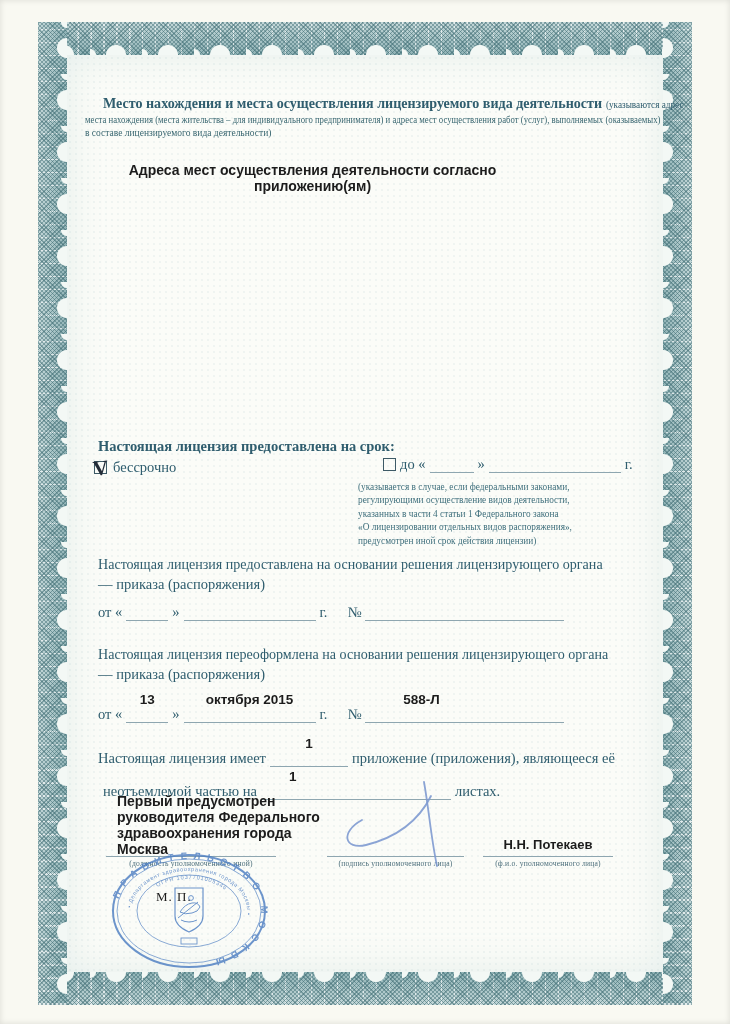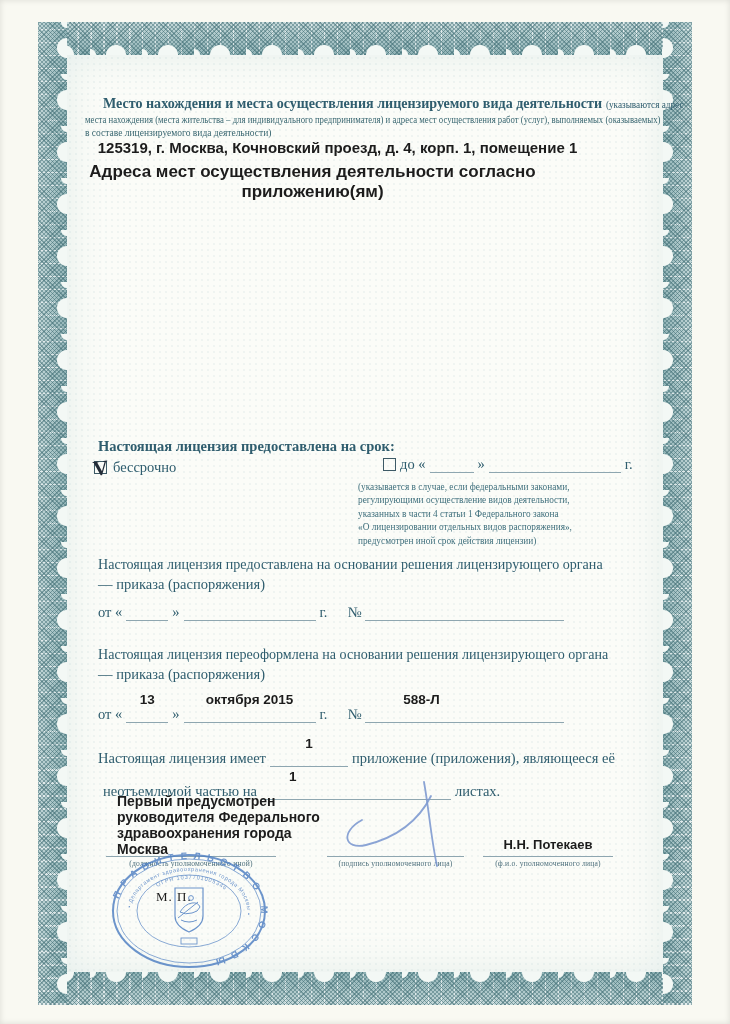--- a/index.html
+++ b/index.html
@@ -74,22 +74,21 @@
   <div class="edge edge-left"></div>
   <div class="edge edge-right"></div>
   <div class="abs field"></div>
 
   <div class="abs" style="left:103px;top:94px;width:560px;white-space:nowrap;transform:scaleX(.97);transform-origin:0 0;">
     <span style="font-weight:bold;font-size:14.5px;" class="ink">Место нахождения и места осуществления лицензируемого вида деятельности</span>
     <span style="font-size:9.5px;" class="ink">(указываются адрес</span>
   </div>
   <div class="abs small-note" style="left:85px;top:115px;transform:scaleX(.92);">места нахождения (места жительства – для индивидуального предпринимателя) и адреса мест осуществления работ (услуг), выполняемых (оказываемых)</div>
   <div class="abs small-note" style="left:85px;top:128px;">в составе лицензируемого вида деятельности)</div>
-  <div class="abs boldsans" style="left:85px;top:139px;width:505px;text-align:center;font-size:15px;">125319, г. Москва, Кочновский проезд, д. 4, корп. 1, помещение 1</div>
-  <div class="abs boldsans" style="left:85px;top:162px;width:455px;text-align:center;font-size:17px;">Адреса мест осуществления деятельности согласно приложению(ям)</div>
+  <div class="abs boldsans" style="left:85px;top:162px;width:455px;text-align:center;font-size:14px;">Адреса мест осуществления деятельности согласно приложению(ям)</div>
 
   <div class="abs serif15" style="left:98px;top:438px;font-weight:bold;">Настоящая лицензия предоставлена на срок:</div>
 
   <span class="abs cbox" style="left:94px;top:461px;"></span>
   <span class="abs checkmark" style="left:93px;top:456px;">V</span>
   <div class="abs serif15" style="left:113px;top:459px;">бессрочно</div>
 
   <div class="form-row" style="left:383px;top:456px;width:264px;">
     <span class="cbox" style="margin:0 4px 2px 0;"></span>
     <span>до «</span>

